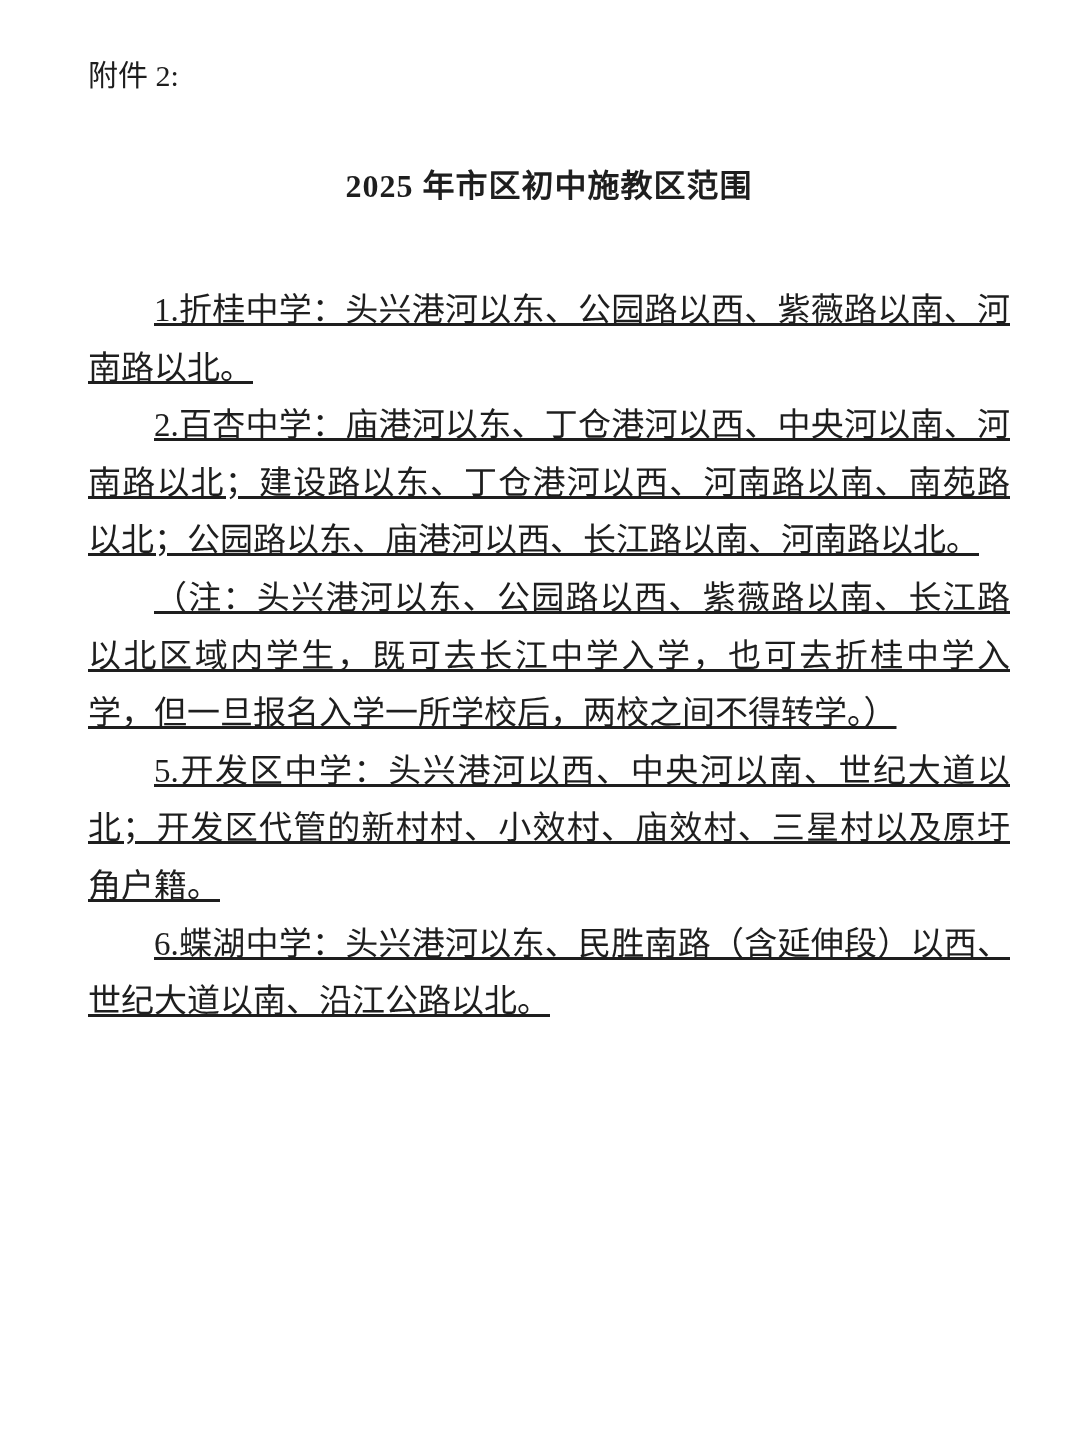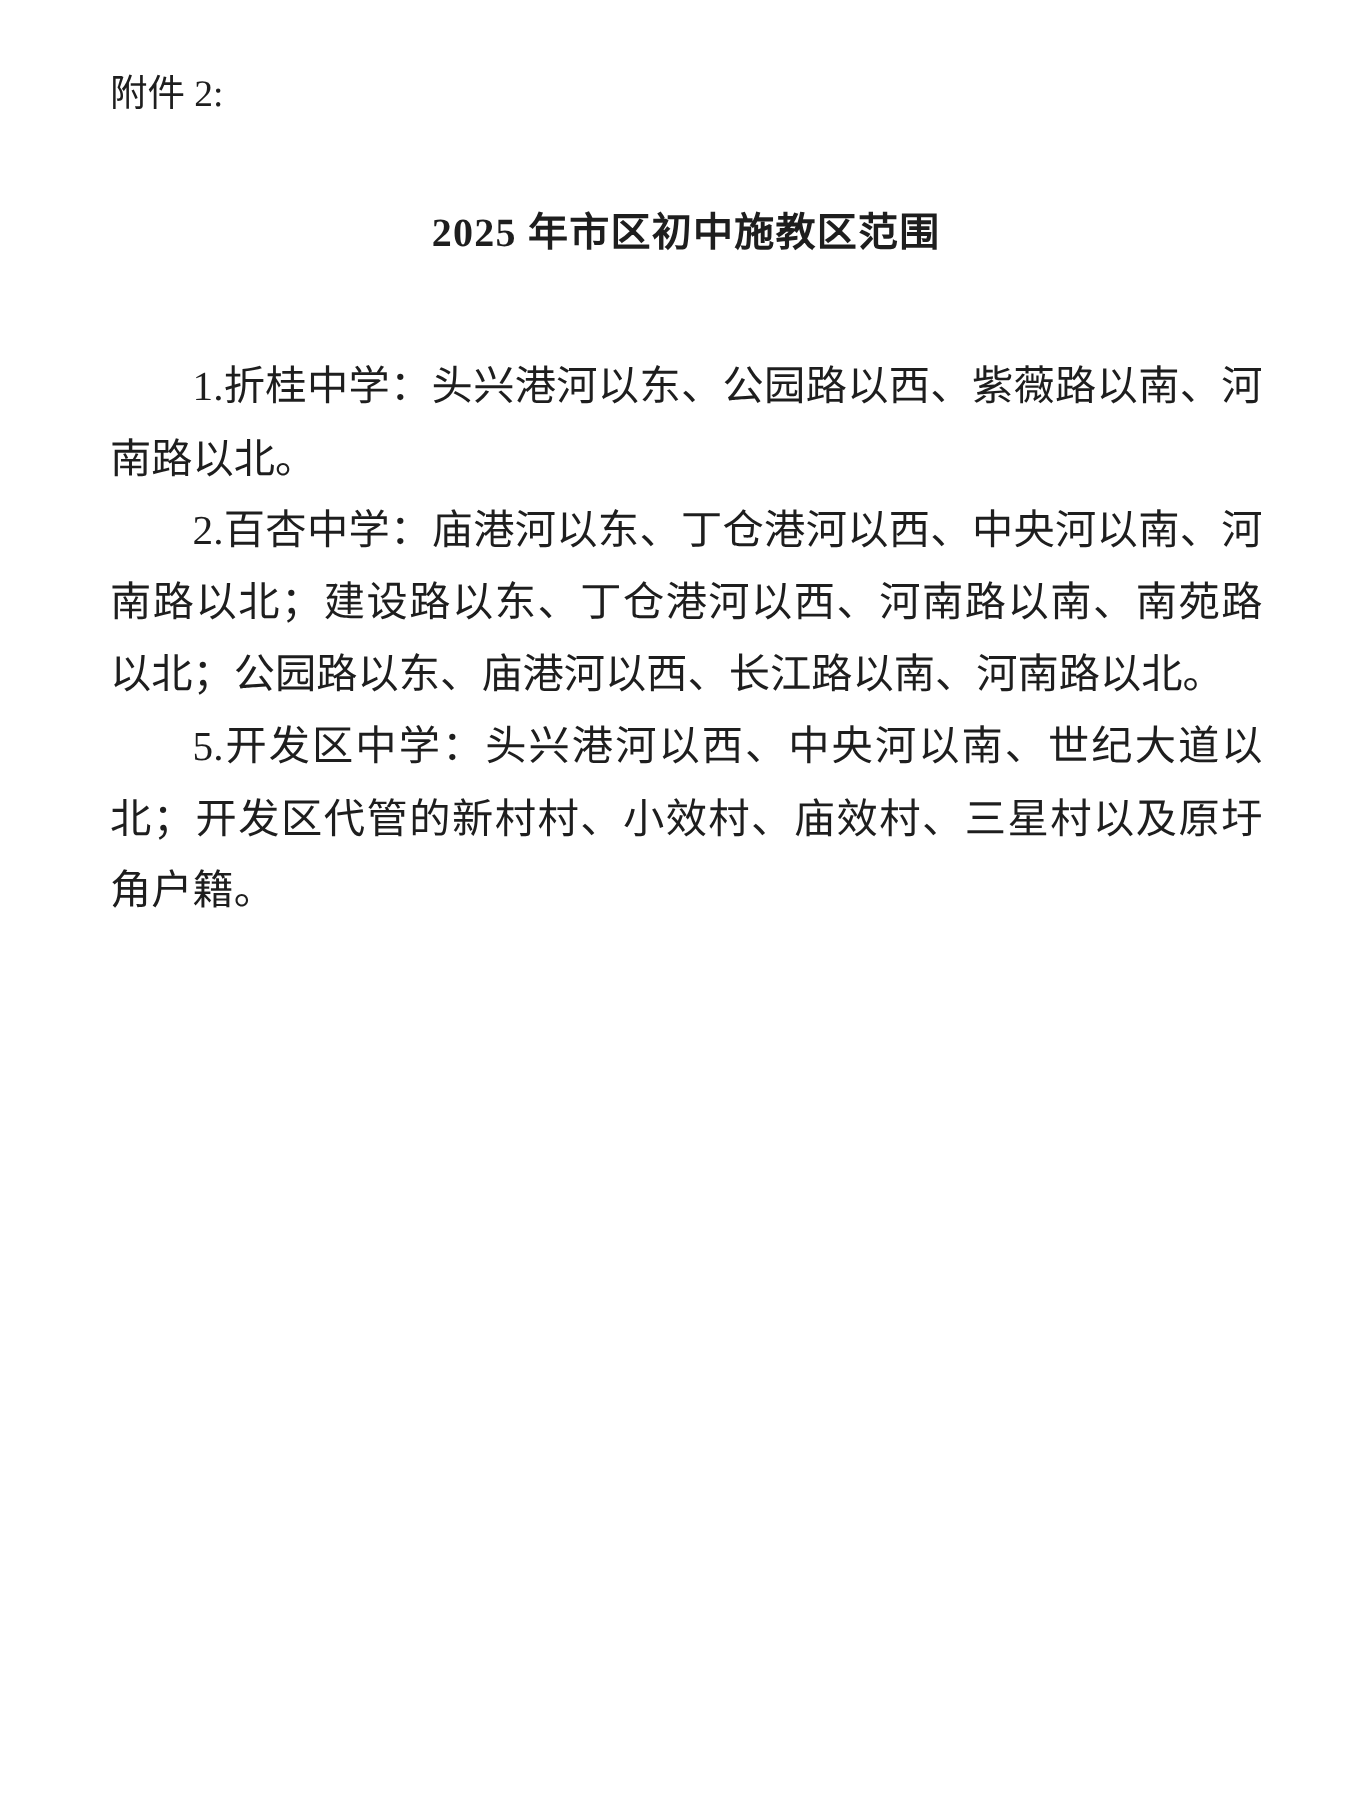--- a/index.html
+++ b/index.html
@@ -28,34 +28,37 @@
   .title {
     margin: 58px 0 0 0;
     font-size: 32px;
     line-height: 60px;
     font-weight: 700;
     text-align: center;
     letter-spacing: 1px;
   }
   .paragraphs {
     margin-top: 66px;
+    text-decoration: underline;
   }
   .body-para {
     margin: 0;
     font-size: 33px;
     line-height: 57.6px;
     text-align: justify;
     text-indent: 2em;
     word-break: break-all;
   }
 </style>
 </head>
 <body style="background: rgb(255, 255, 255); color: rgb(30, 30, 30);">
 
 <div class="page">
   <div class="attachment">附件 2:</div>
   <h1 class="title">2025 年市区初中施教区范围</h1>
   <div class="paragraphs">
       <p class="body-para">1.折桂中学：头兴港河以东、公园路以西、紫薇路以南、河南路以北。</p>
       <p class="body-para">2.百杏中学：庙港河以东、丁仓港河以西、中央河以南、河南路以北；建设路以东、丁仓港河以西、河南路以南、南苑路以北；公园路以东、庙港河以西、长江路以南、河南路以北。</p>
+      <p class="body-para">（注：头兴港河以东、公园路以西、紫薇路以南、长江路以北区域内学生，既可去长江中学入学，也可去折桂中学入学，但一旦报名入学一所学校后，两校之间不得转学。）</p>
       <p class="body-para">5.开发区中学：头兴港河以西、中央河以南、世纪大道以北；开发区代管的新村村、小效村、庙效村、三星村以及原圩角户籍。</p>
+      <p class="body-para">6.蝶湖中学：头兴港河以东、民胜南路（含延伸段）以西、世纪大道以南、沿江公路以北。</p>
     </div>
 </div>
 
 </body></html>

